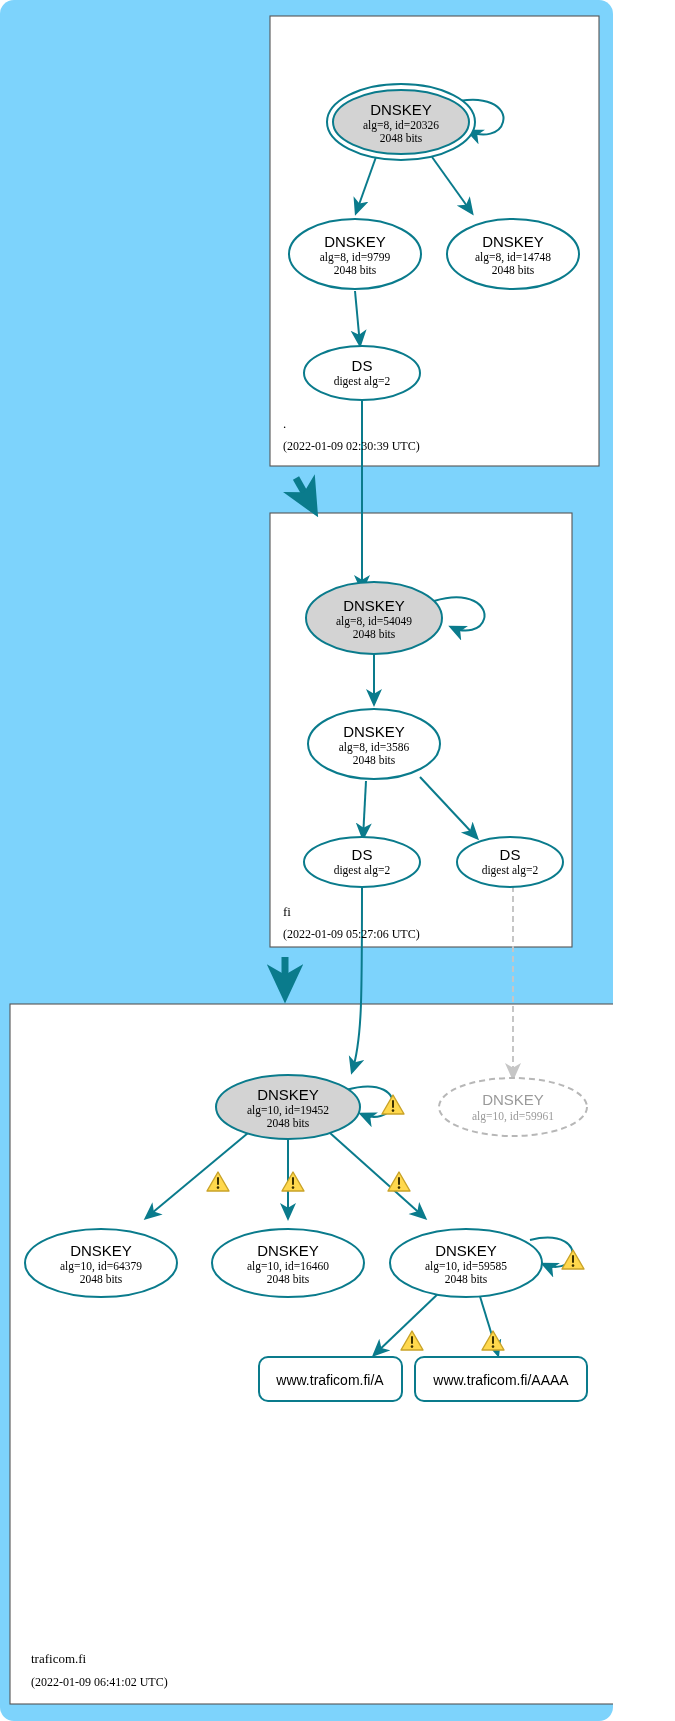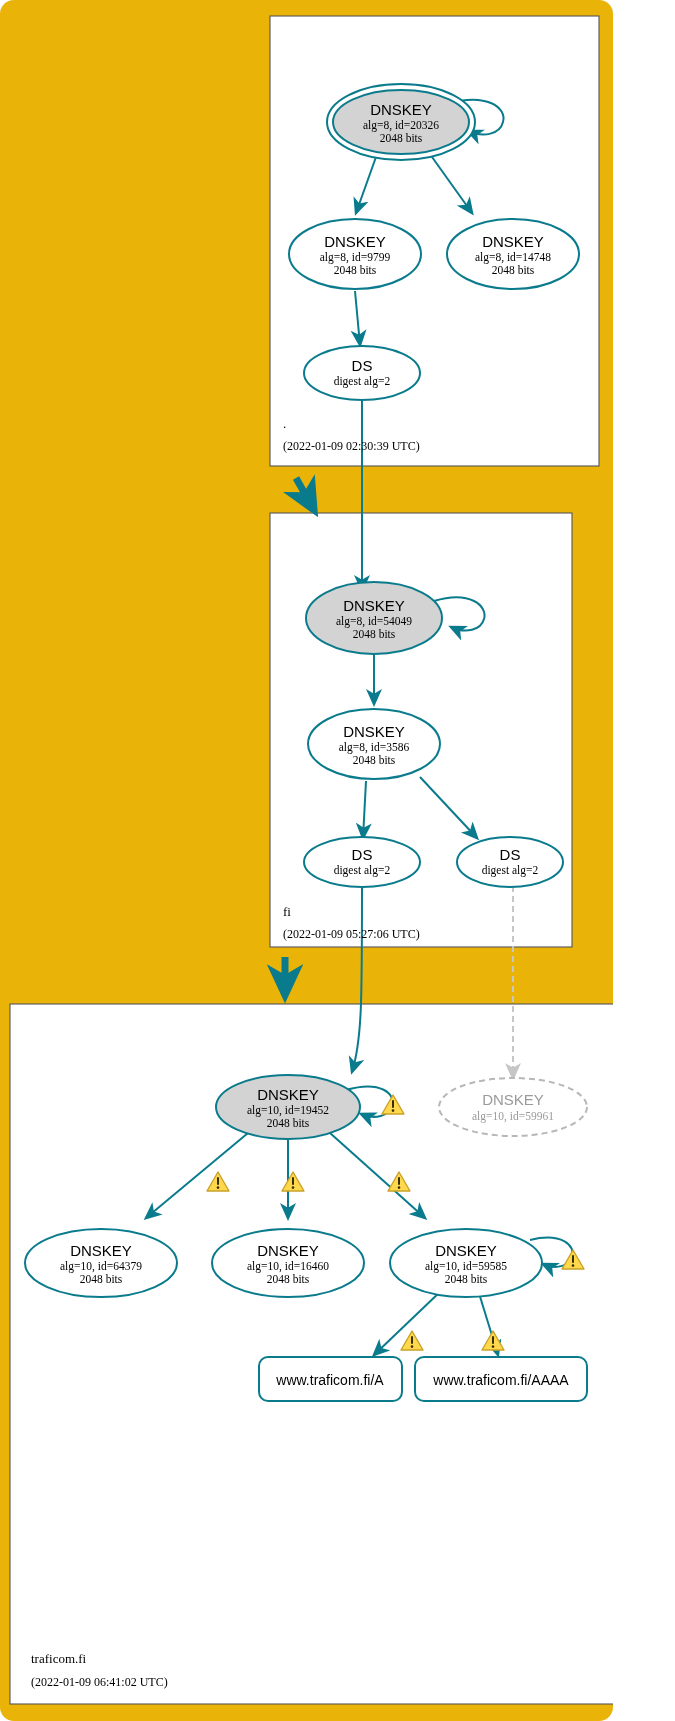--- a/index.html
+++ b/index.html
@@ -8,21 +8,21 @@
     background: #ffffff;
   }
   body {
     font-family: "Liberation Sans", sans-serif;
   }
   #canvas {
     position: relative;
     width: 613px;
     height: 1721px;
     overflow: hidden;
-    background: #eab308;
+    background: #7dd3fc;
     border-radius: 14px;
   }
   #graph-svg {
     position: absolute;
     left: 0;
     top: 0;
     width: 675px;
     height: 1721px;
   }
   .zone-box {

